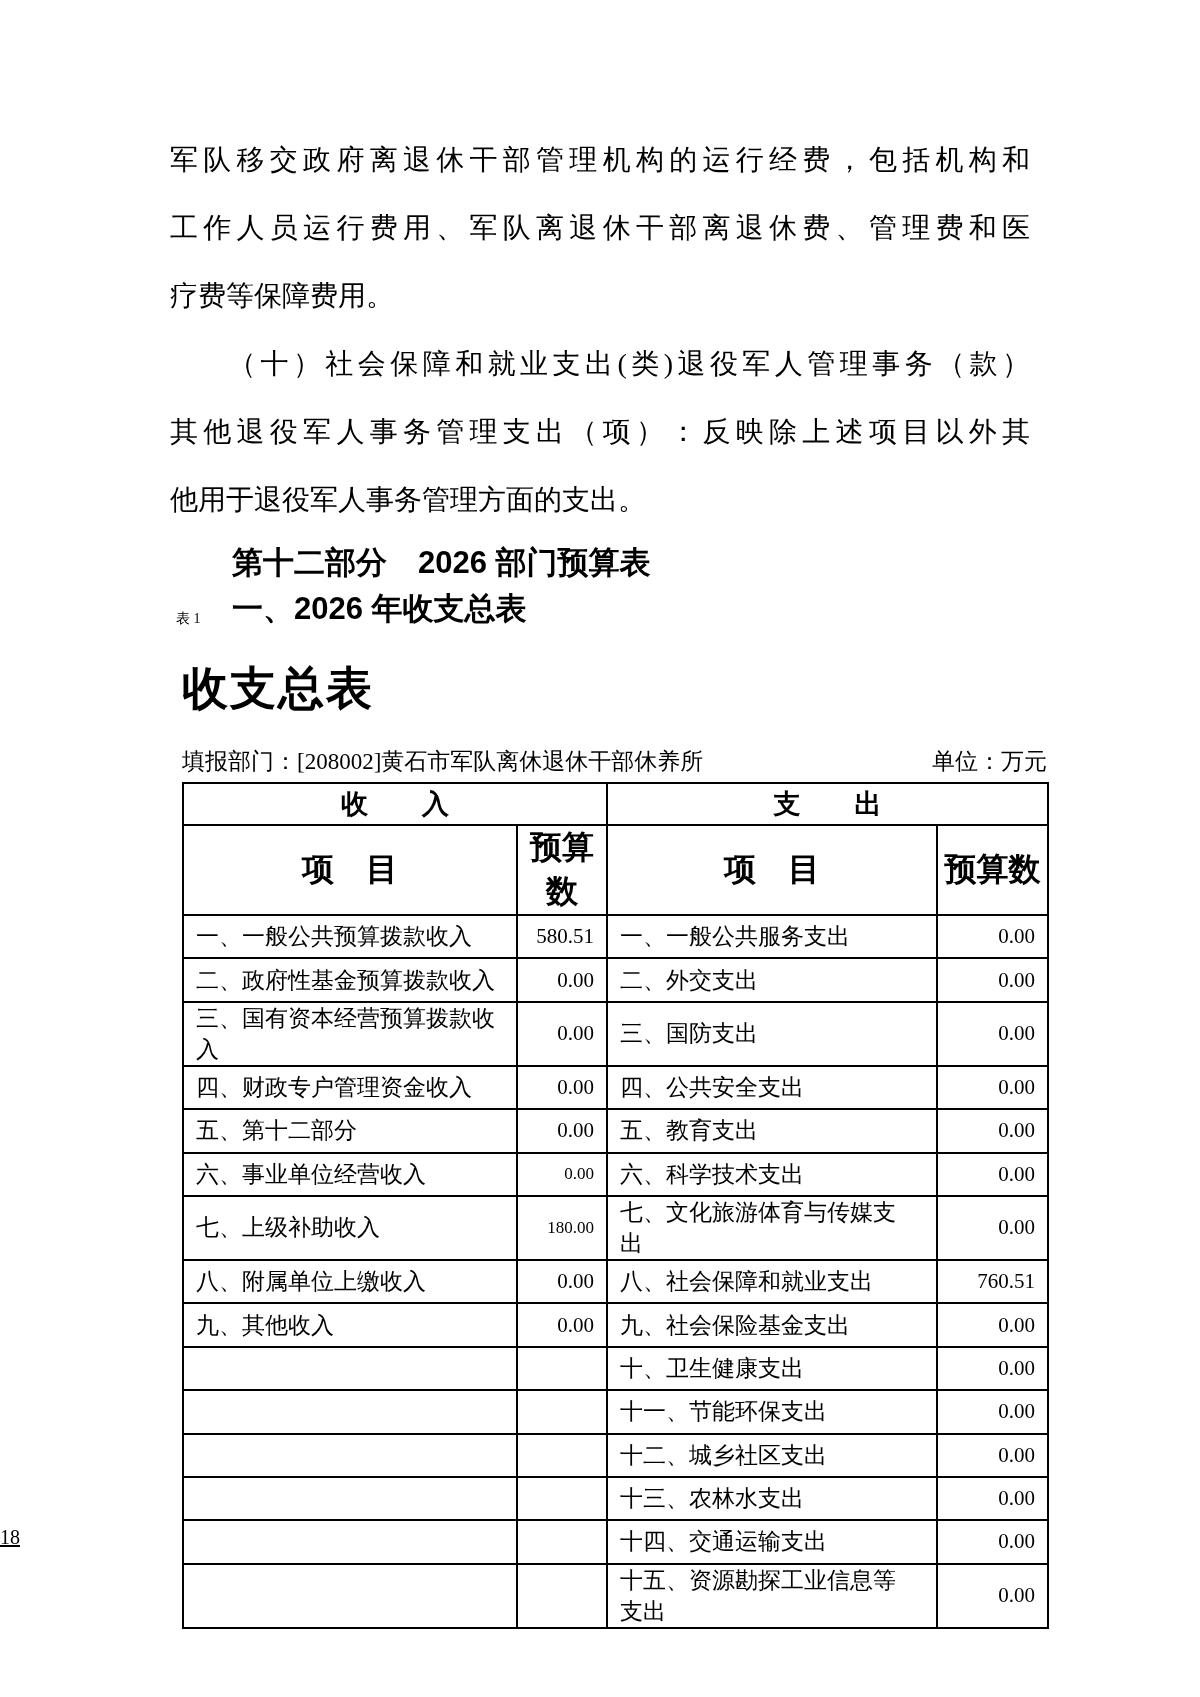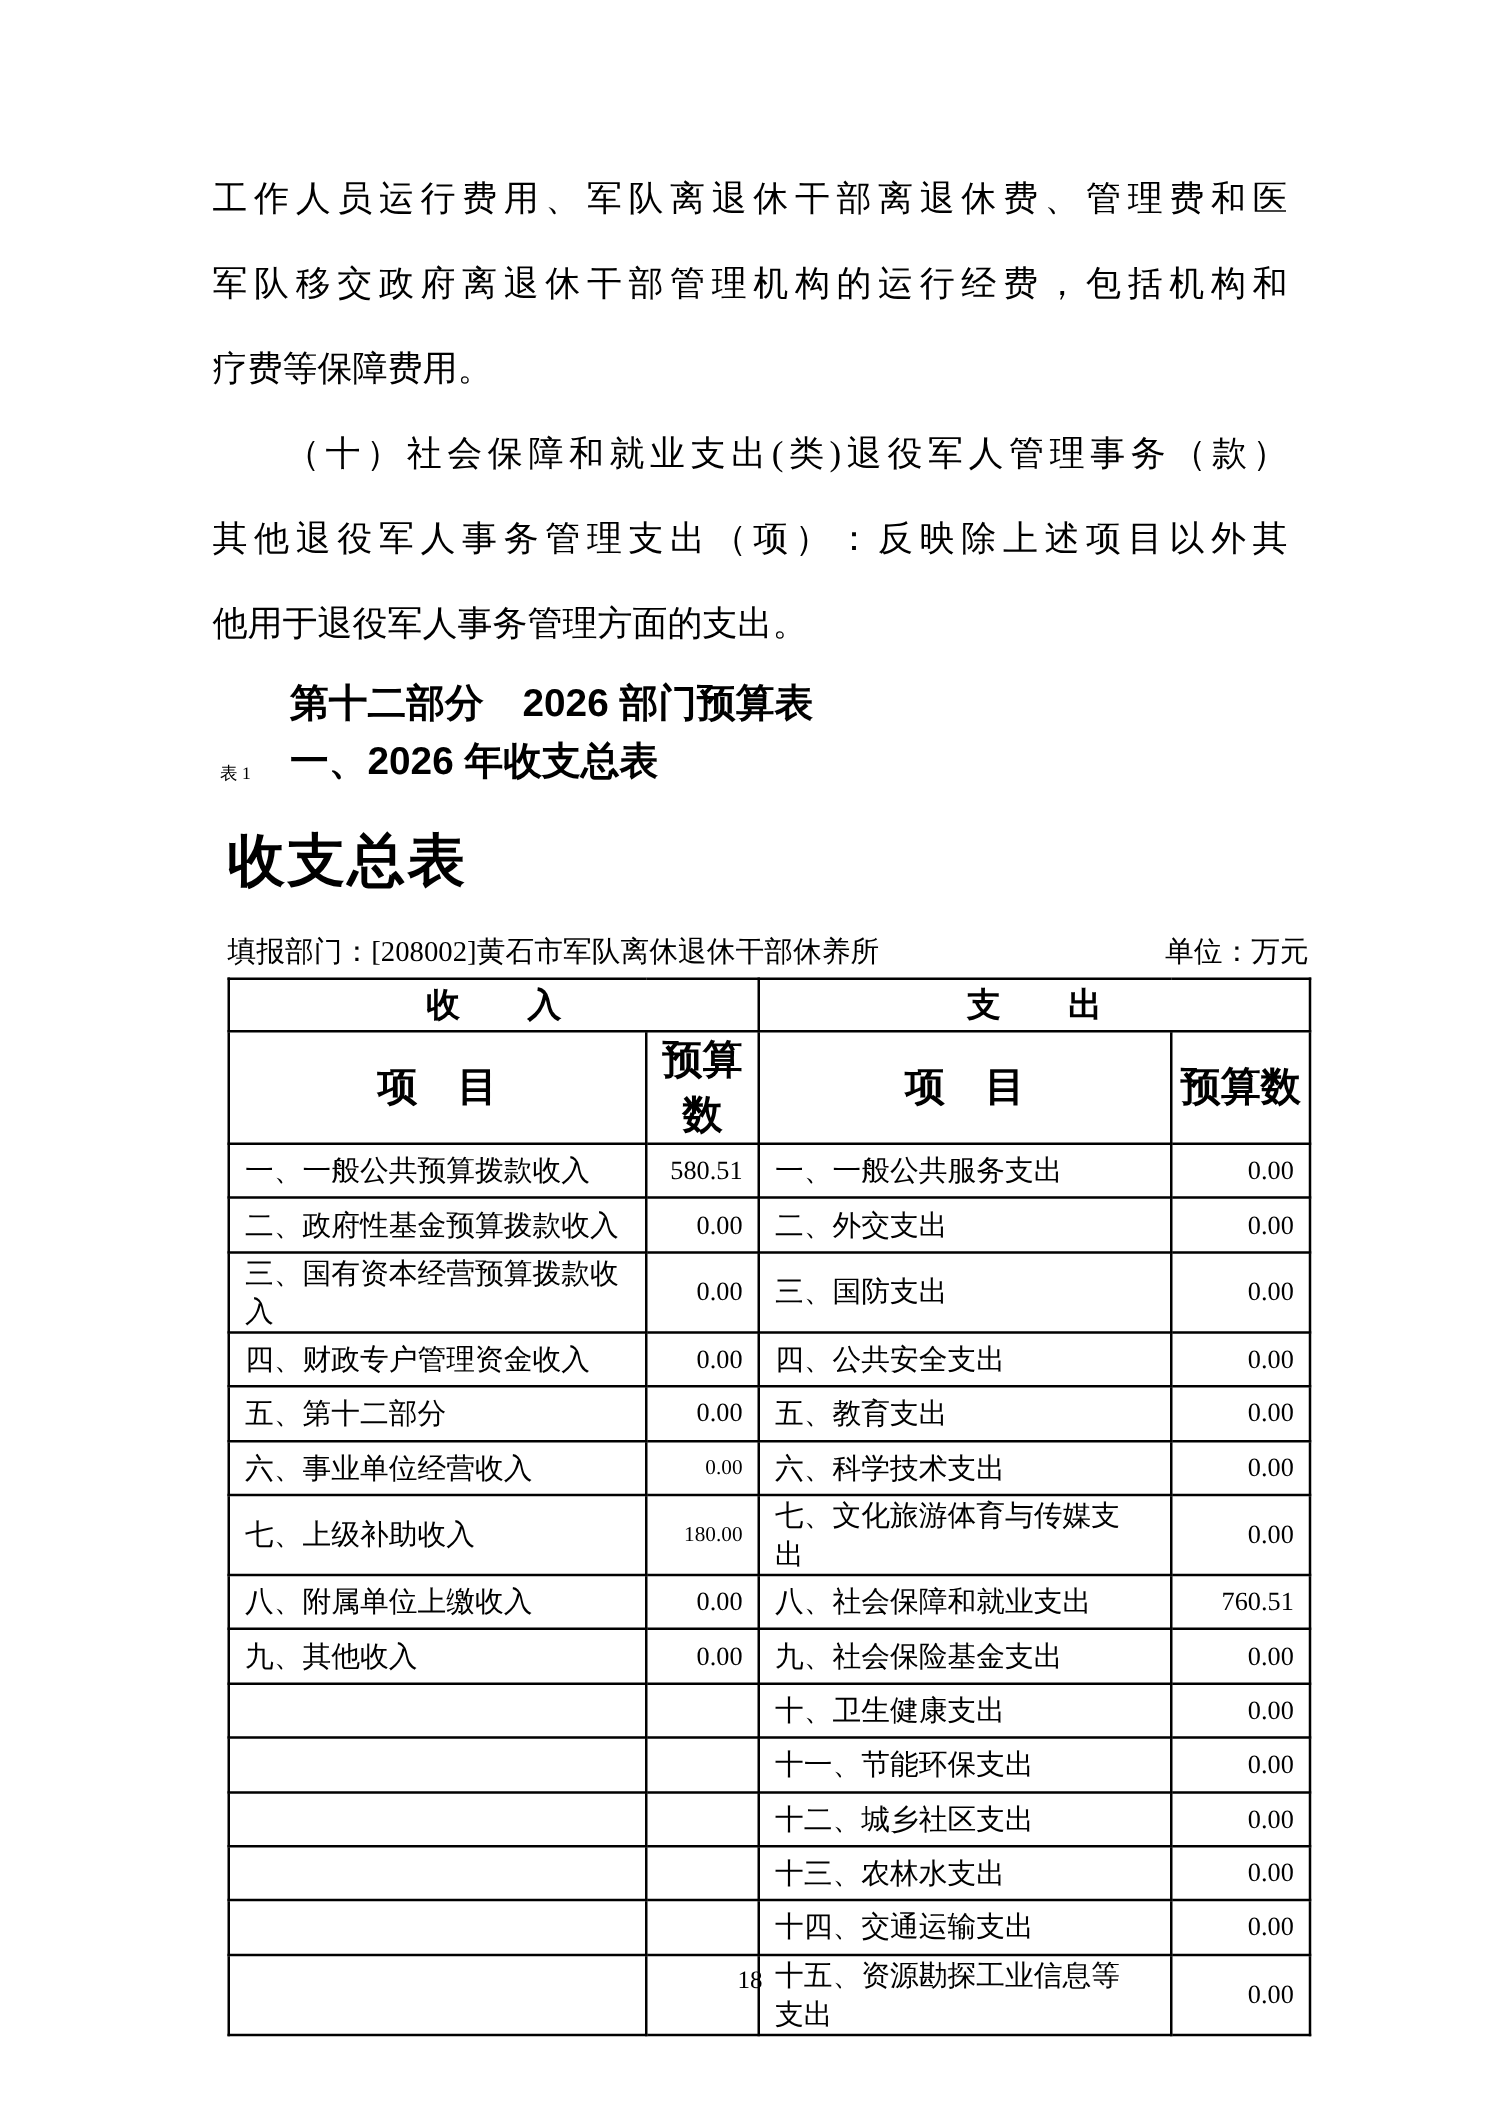--- a/index.html
+++ b/index.html
@@ -51,30 +51,30 @@
   }
   .budget-table thead tr.group-row th { height:42px; font-size:27px; font-weight:bold; text-align:center; }
   .budget-table thead tr.col-row th   { height:45px; font-size:32px; font-weight:bold; text-align:center; }
   .budget-table tbody tr { height:43.4px; }
   .budget-table tbody td.item { font-size:23px; text-align:left; padding-left:12px; padding-right:20px; }
   .budget-table tbody td.val  { font-size:21px; text-align:right; padding-right:12px; }
   
   .budget-table tbody tr:nth-child(6) td:nth-child(2),
   .budget-table tbody tr:nth-child(7) td:nth-child(2) { font-size:17px; }
   .page-number {
-    position:absolute; top:1573px; left:0; width:1200px;
-    text-align:center; font-size:20px;
+    position:absolute; top:1526px; left:0; width:1200px;
+    text-align:left; font-size:20px;text-decoration:underline;
   }
 </style>
 </head>
 <body>
 
 <div class="body-text">
+  <div class="bline j">军队移交政府离退休干部管理机构的运行经费，包括机构和</div>
   <div class="bline j">工作人员运行费用、军队离退休干部离退休费、管理费和医</div>
-  <div class="bline j">军队移交政府离退休干部管理机构的运行经费，包括机构和</div>
   <div class="bline">疗费等保障费用。</div>
   <div class="bline j indent">（十）社会保障和就业支出(类)退役军人管理事务（款）</div>
   <div class="bline j">其他退役军人事务管理支出（项）：反映除上述项目以外其</div>
   <div class="bline">他用于退役军人事务管理方面的支出。</div>
 </div>
 
 <div class="sec-heading">第十二部分　2026 部门预算表</div>
 <div class="subsec-heading">一、2026 年收支总表</div>
 <div class="table-label">表 1</div>
 <div class="table-title">收支总表</div>

